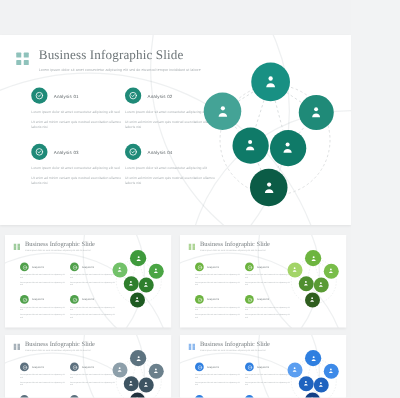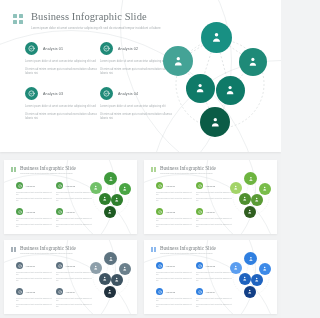--- a/index.html
+++ b/index.html
@@ -5,21 +5,21 @@
   html,body{margin:0;padding:0;}
   body{
     width:281px;height:318px;
     background:#f2f3f4;
     font-family:"Liberation Sans", sans-serif;
     overflow:hidden;
   }
   .page{position:relative;width:281px;height:318px;background:#f1f2f3;}
 
   
-  .slide{position:absolute;background:#ffffff;overflow:hidden;}
+  .slide{position:absolute;background:#ffffff;overflow:hidden;margin-top:28px;}
   .slide .swoosh{
     position:absolute;border-radius:50%;
     border:1px solid rgba(150,160,170,.16);
     pointer-events:none;
   }
 
   
   .hero{left:0;top:0;width:281px;height:152px;
         box-shadow:0 1px 2px rgba(0,0,0,.07);}
   .hero .swoosh.s1{left:-70px;top:-90px;width:300px;height:300px;}

